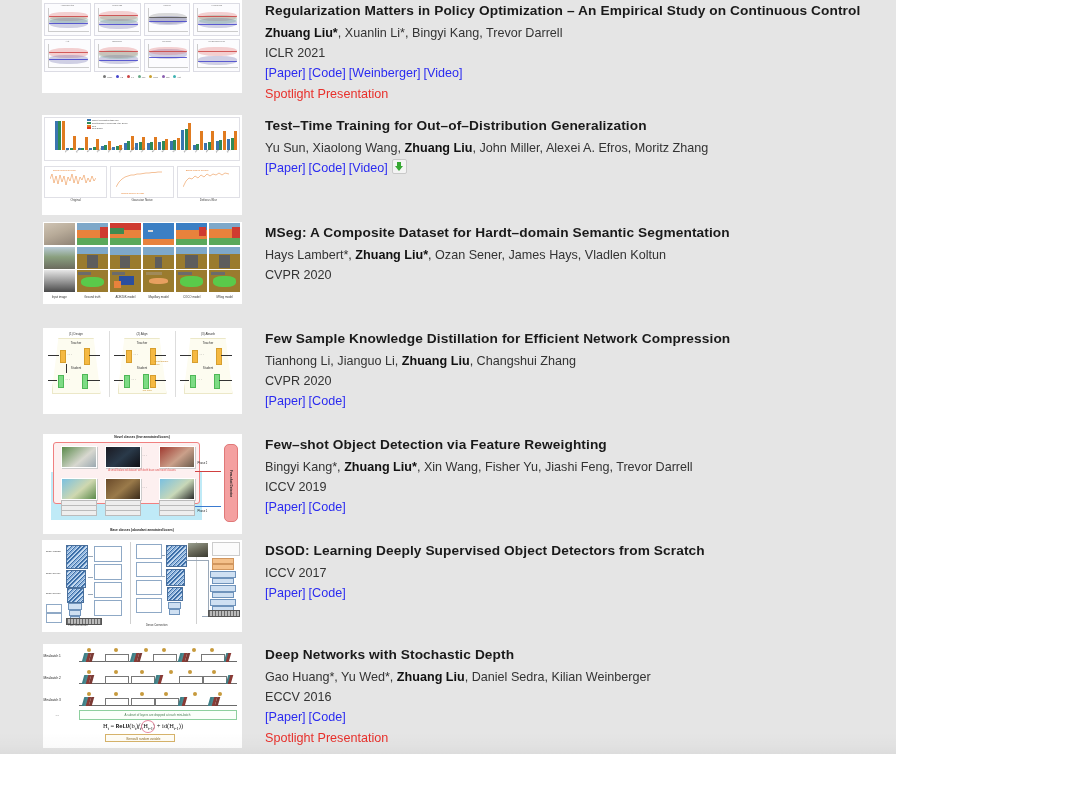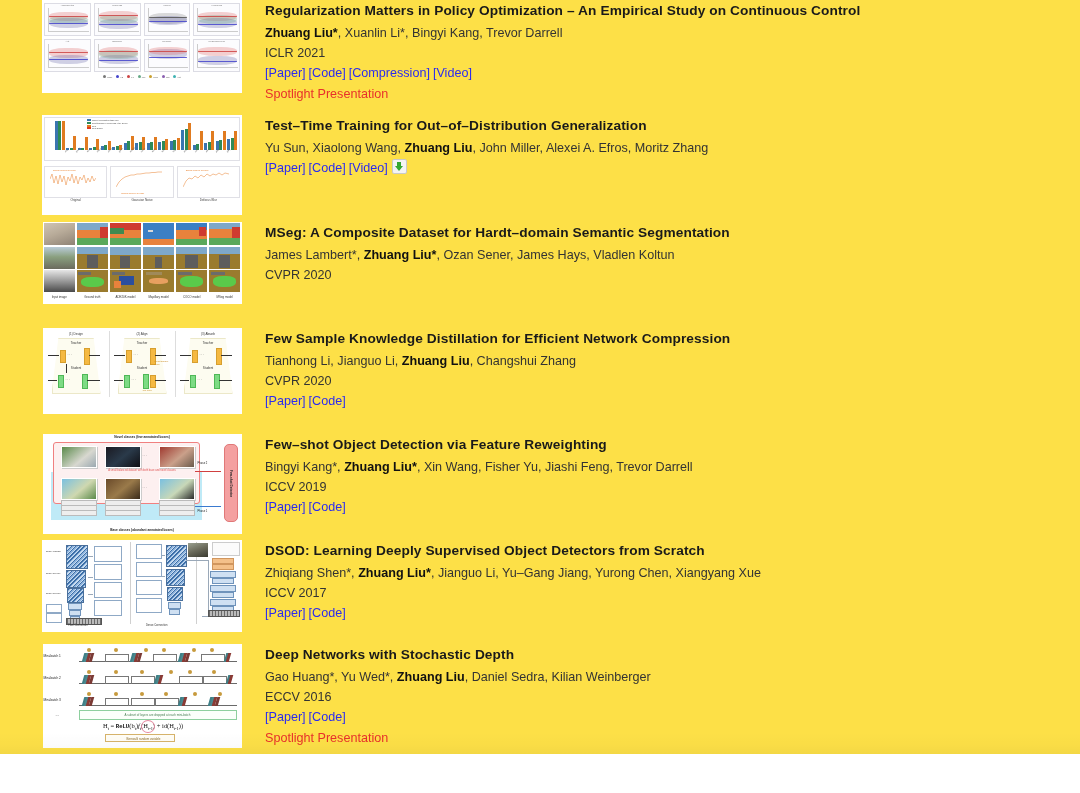--- a/index.html
+++ b/index.html
@@ -9,23 +9,23 @@
   }
   body {
     width: 1080px; height: 793px;
     font-family: "Liberation Sans", sans-serif;
     -webkit-font-smoothing: antialiased;
     overflow: hidden;
     position: relative;
   }
   .page {
     position: relative;
-    width: 1080px;
+    width: 896px;
     box-sizing: border-box;
-    background: #fde047;
+    background: #e5e5e5;
   }
   .pub-list { padding: 0; margin: 0; list-style: none; }
 
   .pub-row {
     display: flex;
     align-items: flex-start;
     padding: 0 0 0 42px;
     box-sizing: border-box;
   }
   .thumb-cell {
@@ -338,21 +338,21 @@
             <span><i class="sw" style="background:#caa02e;"></i>drop</span>
             <span><i class="sw" style="background:#8a5fb0;"></i>BN</span>
             <span><i class="sw" style="background:#3fb2b2;"></i>ent</span>
           </div>
         </div>
       </div>
       <div class="info-cell">
         <div class="pub-title">Regularization Matters in Policy Optimization – An Empirical Study on Continuous Control</div>
         <div class="pub-authors"><b>Zhuang Liu*</b><span>, Xuanlin Li*, Bingyi Kang, Trevor Darrell</span></div>
         <div class="pub-venue">ICLR 2021</div>
-        <div class="pub-links"><a>[Paper]</a><span class="sep"></span><a>[Code]</a><span class="sep"></span><a>[Compression]</a><span class="sep"></span><a>[Video]</a></div>
+        <div class="pub-links"><a>[Paper]</a><span class="sep"></span><a>[Code]</a><span class="sep"></span><a>[Weinberger]</a><span class="sep"></span><a>[Video]</a></div>
         <div class="pub-note">Spotlight Presentation</div>
       </div>
     </li>
 
     <li class="pub-row" style="height:107px;">
       <div class="thumb-cell">
         <div class="thumb t2" style="height:96px;">
           <div class="barbox">
             <div class="legbox" style="left:42px;right:auto;top:1px;">
               <div><i style="background:#3a75b0;"></i>Object recognition task only</div>
@@ -577,21 +577,21 @@
             <span>Ground truth</span>
             <span>ADE20K model</span>
             <span>Mapillary model</span>
             <span>COCO model</span>
             <span>MSeg model</span>
           </div>
         </div>
       </div>
       <div class="info-cell">
         <div class="pub-title">MSeg: A Composite Dataset for Hardt–domain Semantic Segmentation</div>
-        <div class="pub-authors"><span>James Lambert*, </span><b>Zhuang Liu*</b><span>, Ozan Sener, James Hays, Vladlen Koltun</span></div>
+        <div class="pub-authors"><span>Hays Lambert*, </span><b>Zhuang Liu*</b><span>, Ozan Sener, James Hays, Vladlen Koltun</span></div>
         <div class="pub-venue">CVPR 2020</div>
       </div>
     </li>
 
     <li class="pub-row" style="height:106px;">
       <div class="thumb-cell">
         <div class="thumb t4" style="height:80px;">
           <div class="row">
             <div class="pan">
               <span class="ph">(1) Design</span>
@@ -758,21 +758,20 @@
 
           <span class="grid" style="left:24px;top:78px;width:34px;height:5px;"></span>
           <span class="grid" style="left:166px;top:70px;width:30px;height:5px;"></span>
 
           <span class="colhdr" style="left:26px;top:84px;">Plain Connection</span>
           <span class="colhdr" style="left:104px;top:84px;">Dense Connection</span>
         </div>
       </div>
       <div class="info-cell">
         <div class="pub-title">DSOD: Learning Deeply Supervised Object Detectors from Scratch</div>
-        <div class="pub-authors"><span>Zhiqiang Shen*, </span><b>Zhuang Liu*</b><span>, Jianguo Li, Yu–Gang Jiang, Yurong Chen, Xiangyang Xue</span></div>
         <div class="pub-venue">ICCV 2017</div>
         <div class="pub-links"><a>[Paper]</a><span class="sep"></span><a>[Code]</a></div>
       </div>
     </li>
 
     <li class="pub-row" style="height:110px;">
       <div class="thumb-cell">
         <div class="thumb t7">
           <span class="mb" style="left:1px;top:10px;">Mini-batch 1</span>
           <span class="mb" style="left:1px;top:32px;">Mini-batch 2</span>

